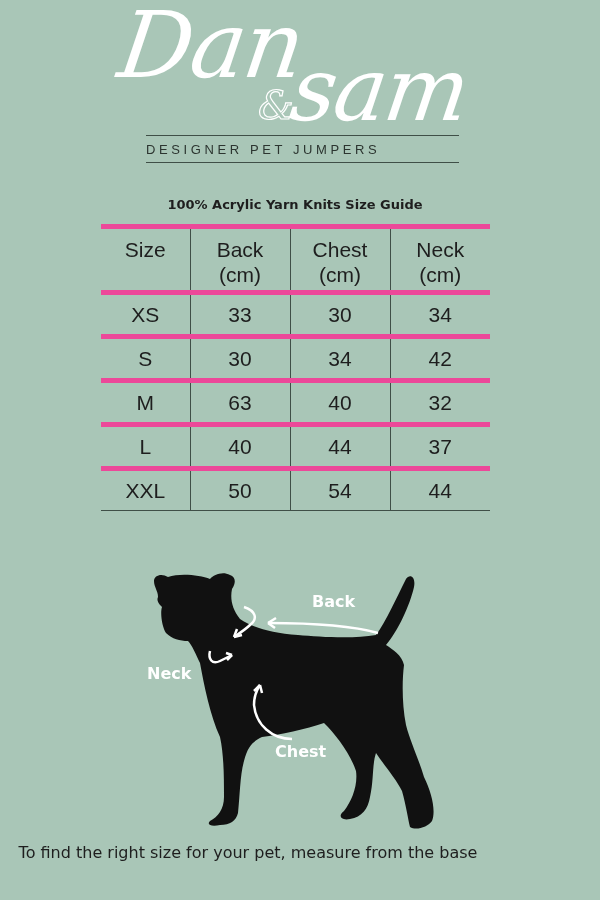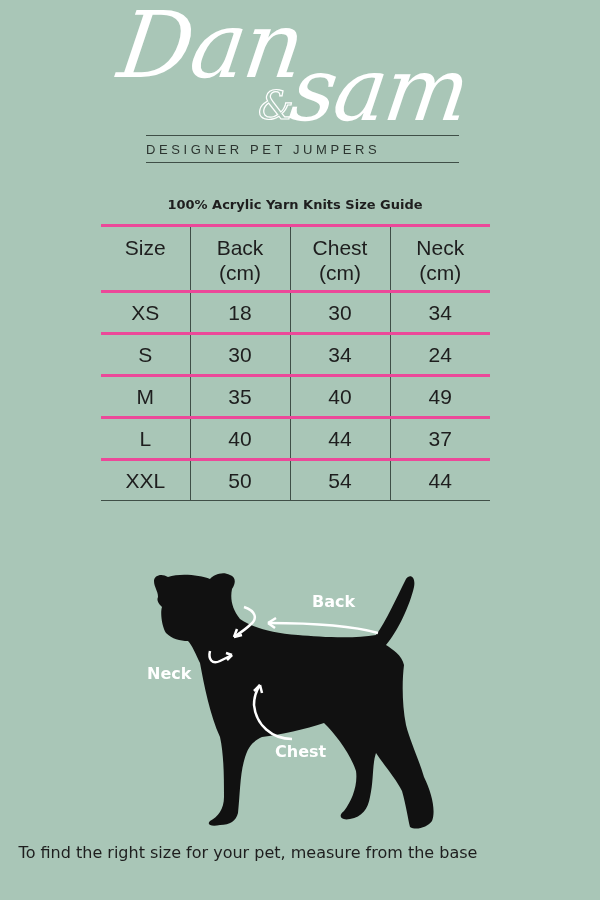--- a/index.html
+++ b/index.html
@@ -43,21 +43,21 @@
     position:absolute; left:100px; width:390px; top:197px;
     text-align:center; font-size:13px; font-weight:bold; color:#1e1e1e;
     font-family:"DejaVu Sans", sans-serif;
   }
   table.sizes {
     position:absolute; left:101px; top:224px; width:389px;
     border-collapse:collapse;
     font-family:"Liberation Sans", sans-serif; font-size:21px; color:#1e1e1e;
   }
   table.sizes th, table.sizes td {
-    border-top:3px solid #ec4899; border-bottom:1px solid #3f4f47;
+    border-top:5px solid #ec4899; border-bottom:1px solid #3f4f47;
     border-left:1px solid #3f4f47; text-align:center; padding:0;
     font-weight:normal;
   }
   table.sizes th:first-child, table.sizes td:first-child { border-left:none; }
   table.sizes th { height:66px; vertical-align:top; padding-top:8px; box-sizing:border-box; line-height:25px; }
   table.sizes td { height:39px; }
   .c1 { width:89px; } .c2 { width:100px; } .c3 { width:100px; } .c4 { width:100px; }
   .dog { position:absolute; left:140px; top:565px; width:310px; height:270px; }
   .lbl {
     position:absolute; color:#ffffff; font-weight:bold;
@@ -88,35 +88,35 @@
     <tr>
       <th class="c1"><span>Size</span></th>
       <th class="c2"><span>Back</span><br><span>(cm)</span></th>
       <th class="c3"><span>Chest</span><br><span>(cm)</span></th>
       <th class="c4"><span>Neck</span><br><span>(cm)</span></th>
     </tr>
   </thead>
   <tbody>
     <tr>
       <td>XS</td>
-      <td>18</td>
+      <td>33</td>
       <td>30</td>
       <td>34</td>
     </tr>
     <tr>
       <td>S</td>
       <td>30</td>
       <td>34</td>
-      <td>24</td>
+      <td>42</td>
     </tr>
     <tr>
       <td>M</td>
-      <td>35</td>
+      <td>63</td>
       <td>40</td>
-      <td>49</td>
+      <td>32</td>
     </tr>
     <tr>
       <td>L</td>
       <td>40</td>
       <td>44</td>
       <td>37</td>
     </tr>
     <tr>
       <td>XXL</td>
       <td>50</td>

